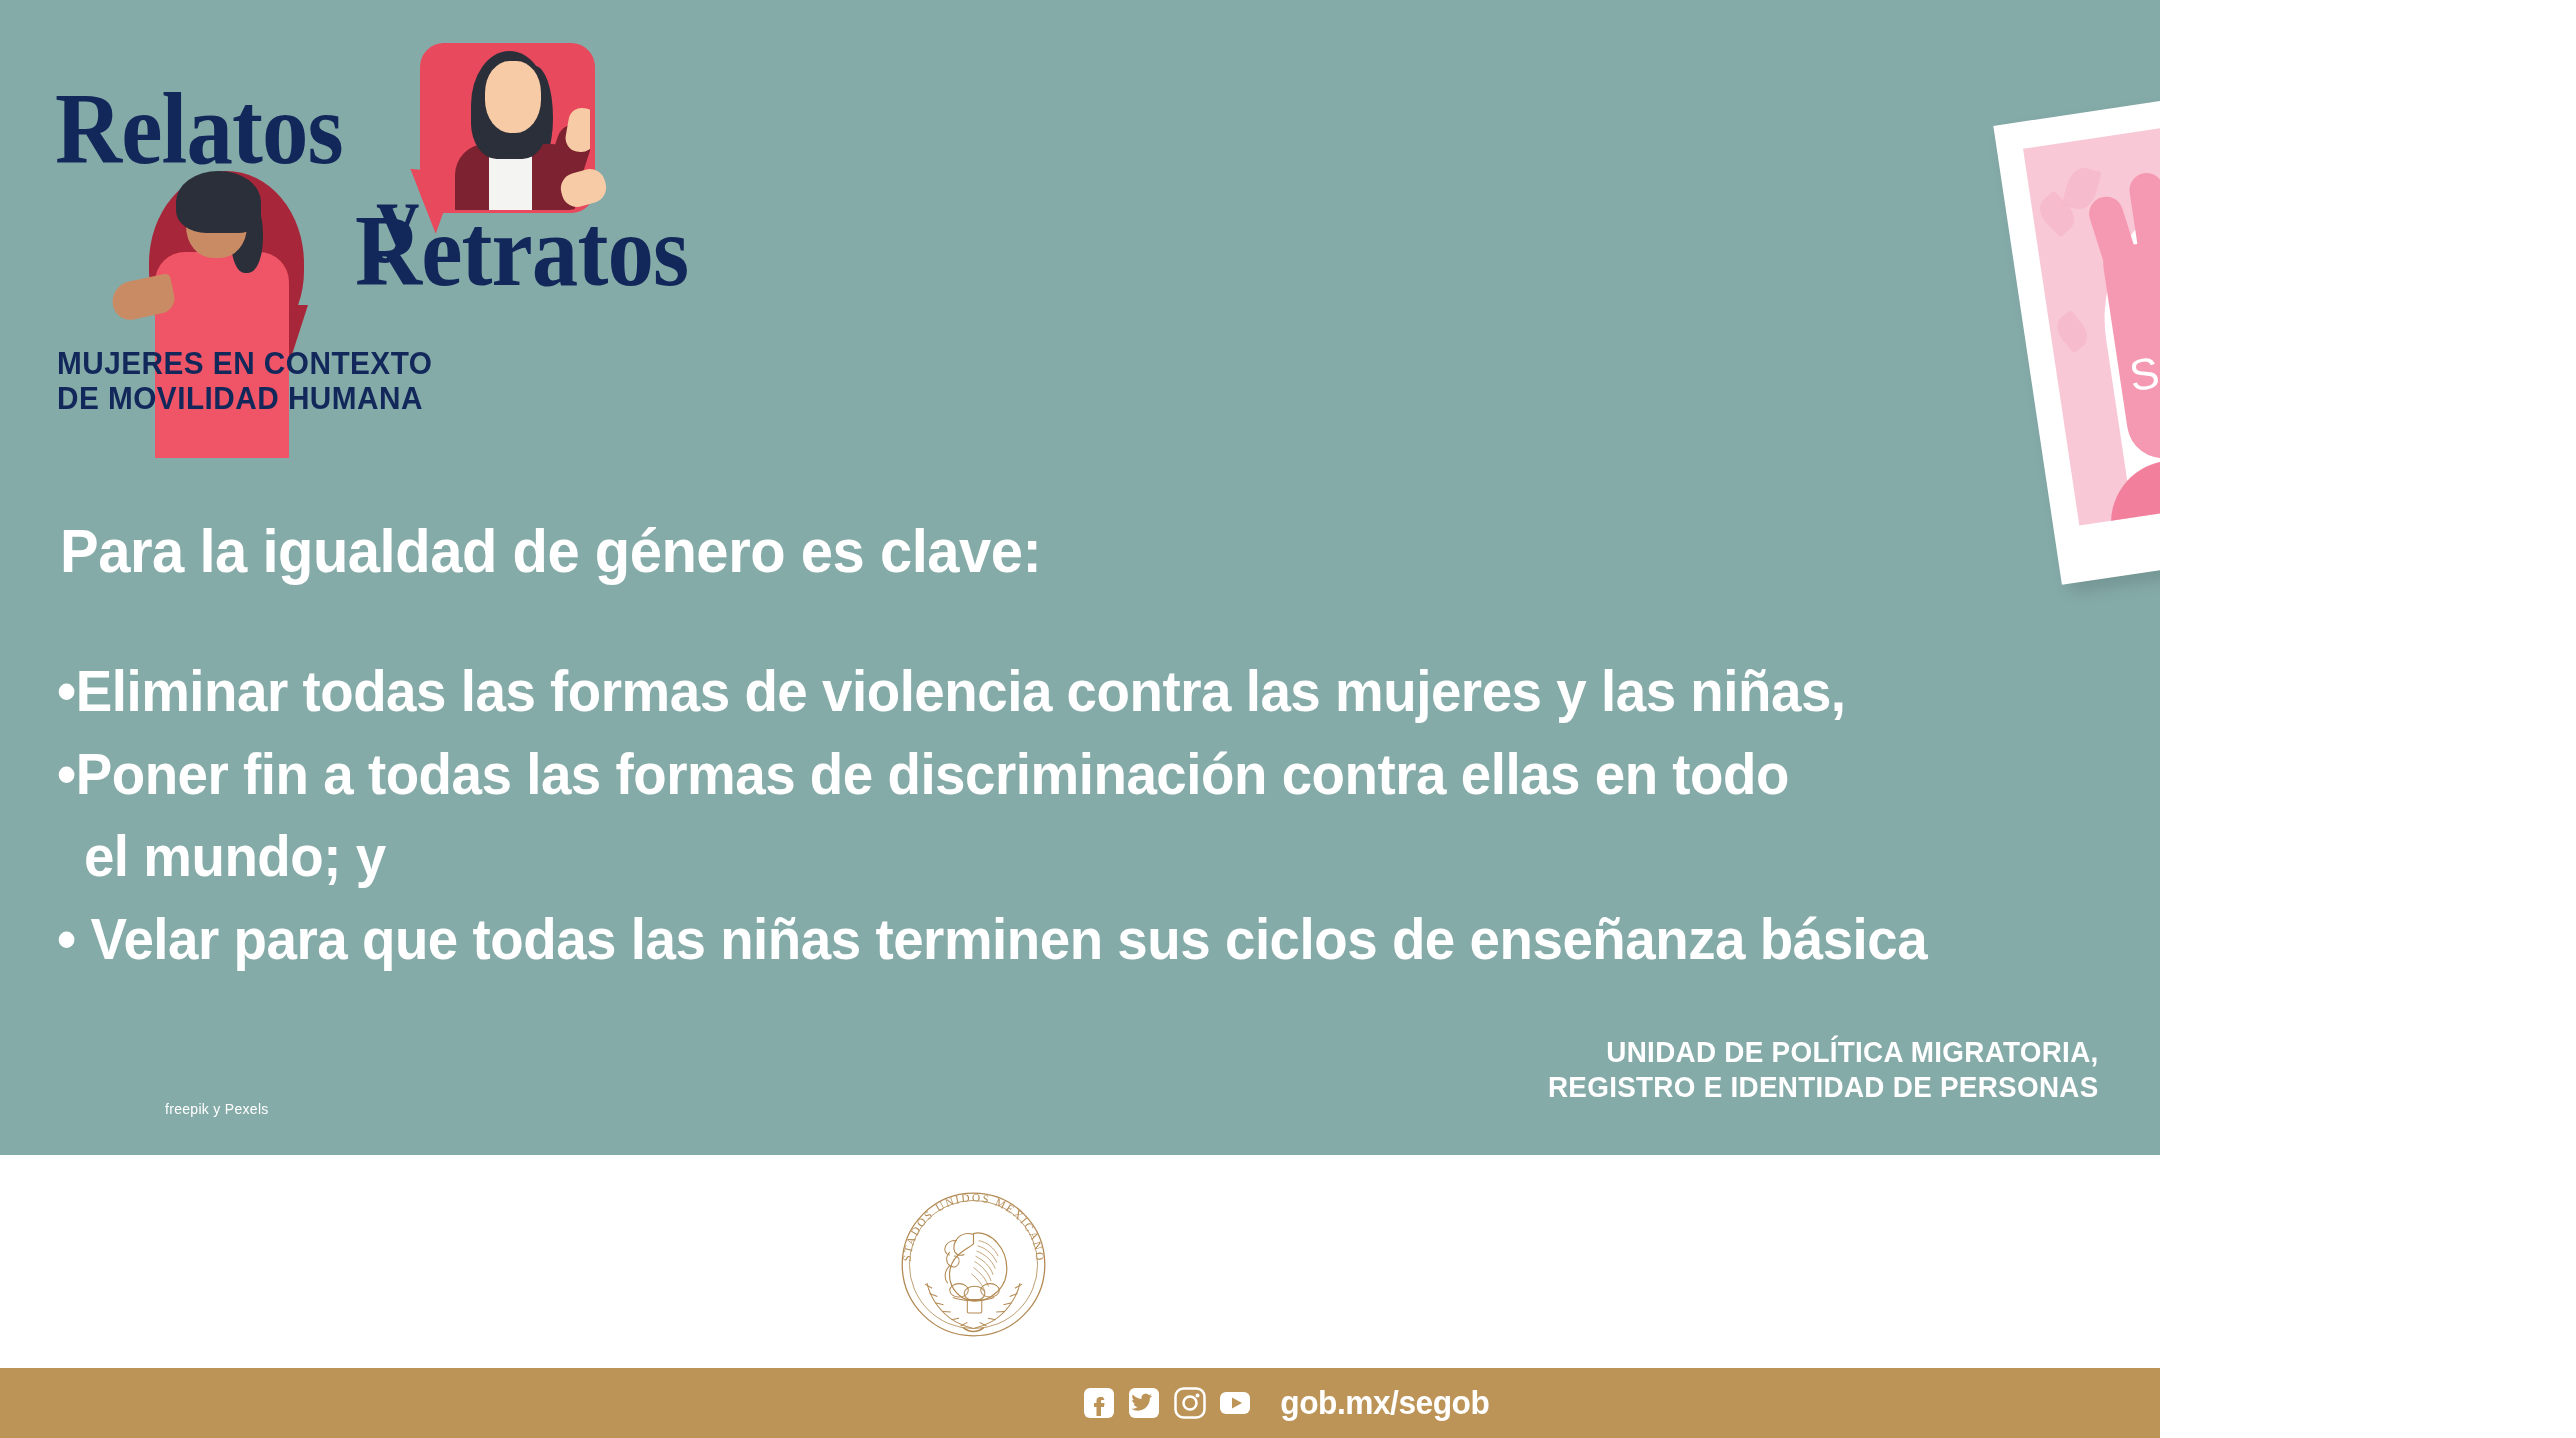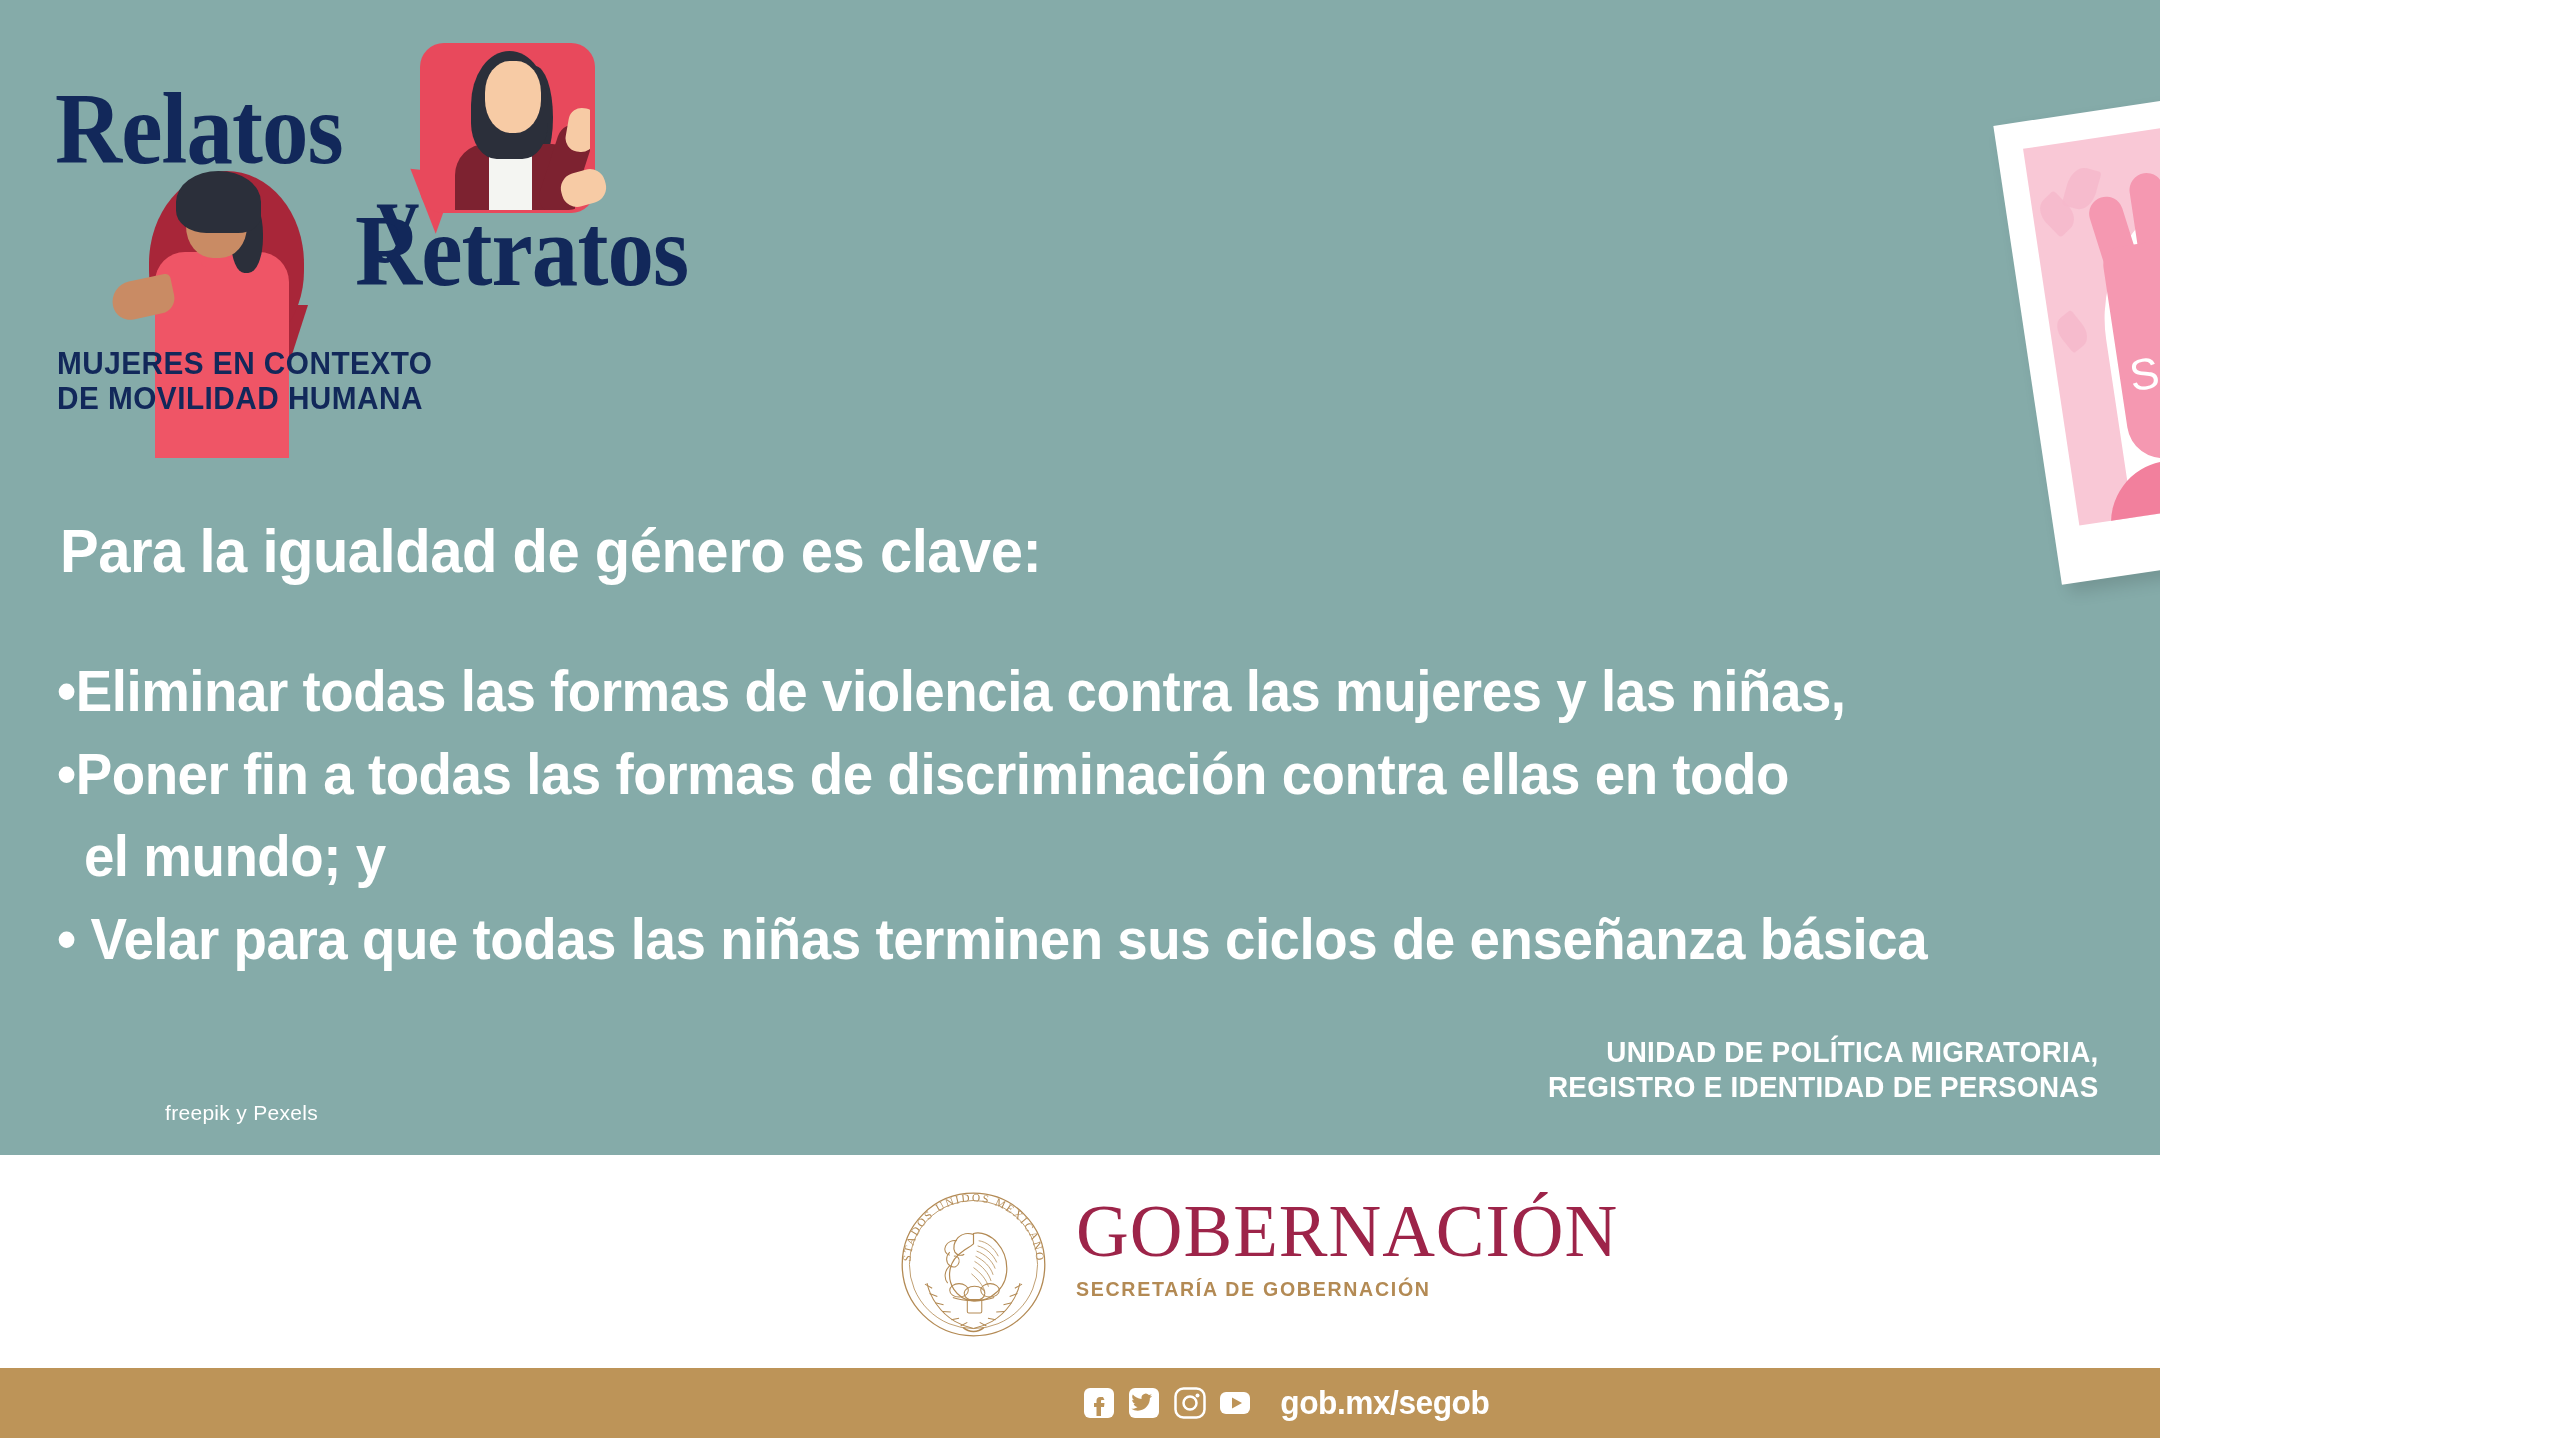--- a/index.html
+++ b/index.html
@@ -166,21 +166,21 @@
   .cont{padding-left:28px;}
 
   .unit-credit{
     position:absolute;right:61px;top:1035px;
     text-align:right;color:#ffffff;font-weight:bold;
     font-size:29px;line-height:1.2;letter-spacing:0.3px;
     transform:scaleX(0.96);transform-origin:right top;
   }
   .img-credit{
     position:absolute;left:165px;top:1101px;
-    color:#ffffff;font-size:21px;font-weight:300;letter-spacing:0.3px;
+    color:#ffffff;font-size:14px;font-weight:300;letter-spacing:0.3px;
   }
 
   
   .white-band{
     position:absolute;left:0;top:1155px;width:2576px;height:213px;background:#ffffff;
   }
   .gob-logo{
     position:absolute;left:896px;top:1179px;width:804px;height:170px;
   }
   .seal{position:absolute;left:0;top:8.2px;width:155px;height:155px;}
@@ -340,24 +340,20 @@
       </g>
 
       <g stroke="#b38a54" stroke-width="2" fill="none">
         <path d="M60 186 C66 214 86 244 114 260 C132 270 150 274 150 274"></path>
         <path d="M240 186 C234 214 214 244 186 260 C168 270 150 274 150 274"></path>
         <path d="M70 196 l-14 -8 M80 212 l-15 -6 M92 228 l-16 -4 M106 242 l-16 -1 M122 254 l-15 3 M138 262 l-13 7"></path>
         <path d="M230 196 l14 -8 M220 212 l15 -6 M208 228 l16 -4 M194 242 l16 -1 M178 254 l15 3 M162 262 l13 7"></path>
       </g>
       <path d="M130 272 C142 282 158 282 170 272" fill="none" stroke="#b38a54" stroke-width="3"></path>
     </svg>
-    <div class="gob-text">
-      <div class="gob-main">GOBERNACIÓN</div>
-      <div class="gob-sub">SECRETARÍA DE GOBERNACIÓN</div>
-    </div>
   </div>
 
   <div class="gold-bar">
     <svg class="soc" viewBox="0 0 64 64">
       <rect x="2" y="2" width="60" height="60" rx="12" fill="#ffffff"></rect>
       <path d="M40 20h-6c-4 0-7 3-7 7v5h-5v8h5v18h9V40h6l1-8h-7v-4c0-1.2.8-2 2-2h5z" fill="#bd9458"></path>
     </svg>
     <svg class="soc" viewBox="0 0 64 64">
       <rect x="2" y="2" width="60" height="60" rx="12" fill="#ffffff"></rect>
       <path d="M54 19c-1.8.8-3.7 1.3-5.7 1.6 2-1.2 3.6-3.1 4.3-5.4-1.9 1.1-4 2-6.3 2.4A9.9 9.9 0 0 0 29 24.6c0 .8.1 1.5.3 2.2-8.2-.4-15.5-4.3-20.4-10.3-.9 1.5-1.4 3.2-1.4 5 0 3.4 1.8 6.5 4.4 8.2-1.6-.1-3.1-.5-4.5-1.2v.1c0 4.8 3.4 8.8 7.9 9.7-.8.2-1.7.3-2.6.3-.6 0-1.3-.1-1.9-.2 1.3 3.9 4.9 6.8 9.2 6.9-3.4 2.6-7.6 4.2-12.2 4.2-.8 0-1.6 0-2.3-.1 4.4 2.8 9.5 4.4 15.1 4.4 18.1 0 28-15 28-28v-1.3c1.9-1.4 3.6-3.1 4.9-5z" fill="#bd9458" transform="translate(2,1) scale(0.86)"></path>

